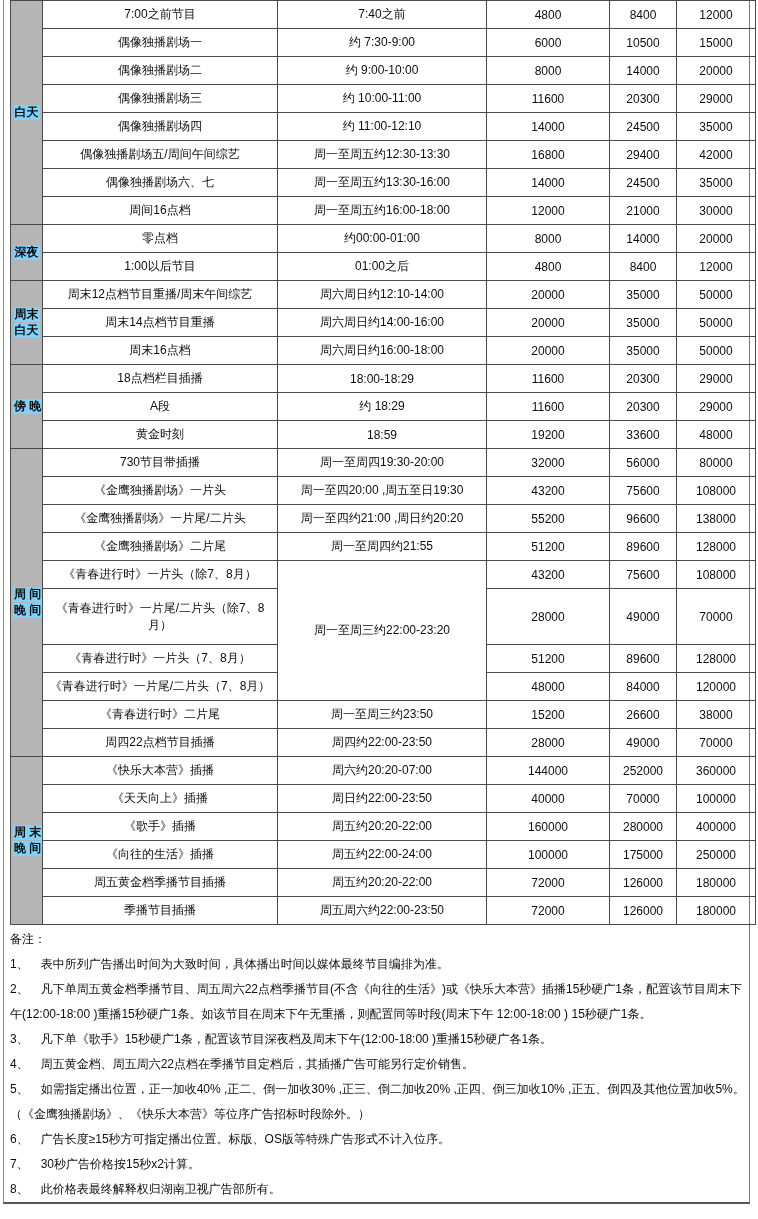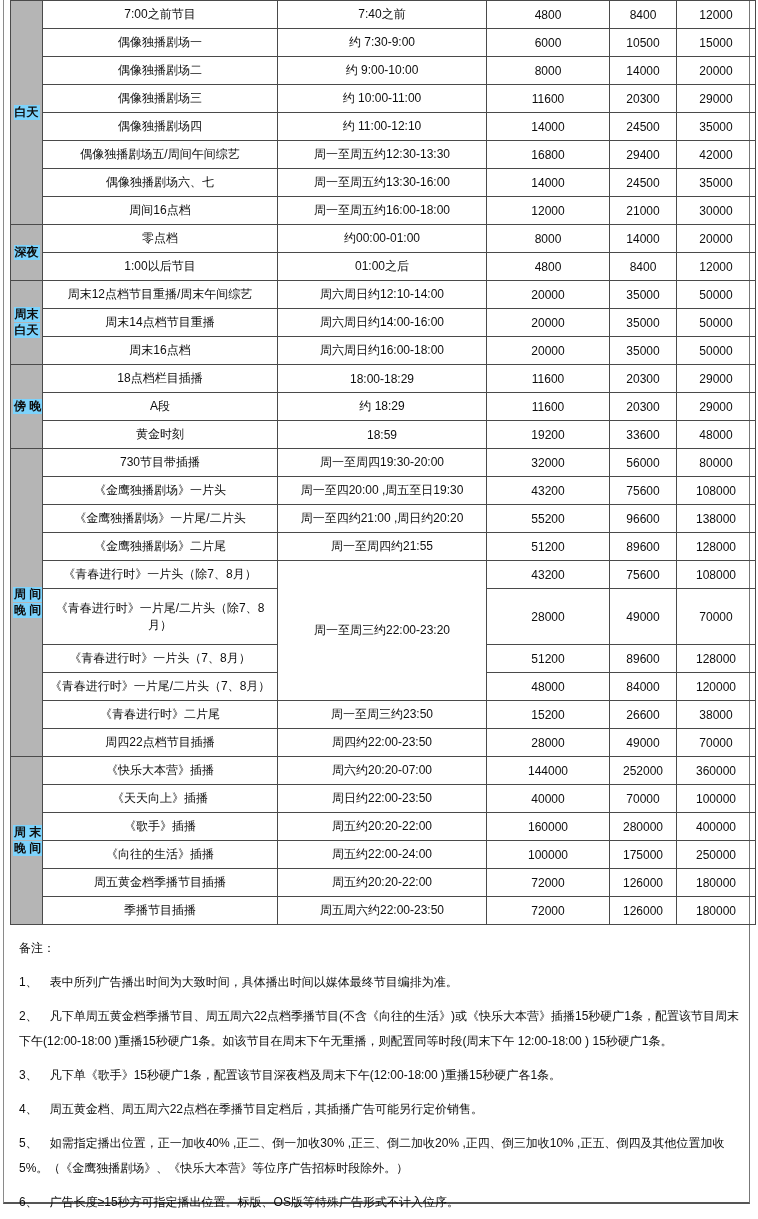--- a/index.html
+++ b/index.html
@@ -24,21 +24,21 @@
   table.rate tr.tall { height:56px;padding-left:28px; }
   td.side { background:#b5b5b5; font-weight:bold; padding:0; }
   td.side .sl { display:block; margin:1px auto; width:-moz-fit-content; width:fit-content; background:#7dd3fc; padding:0 1px; line-height:15px; white-space:nowrap; }
   td.prog  { }
   td.time  { }
   td.price { font-size:13px; }
   .notes {
     position:absolute; left:10px; top:927px; width:741px;
     font-size:12px; line-height:25px; color:#0d0d0d;
   }
-  .notes p { margin:9px; }
+  .notes p { margin:0; }
 </style>
 </head>
 <body>
 
 <div class="page">
   <div class="outer-frame"></div>
 
   <table class="rate">
     <colgroup>
       <col style="width:32px">

